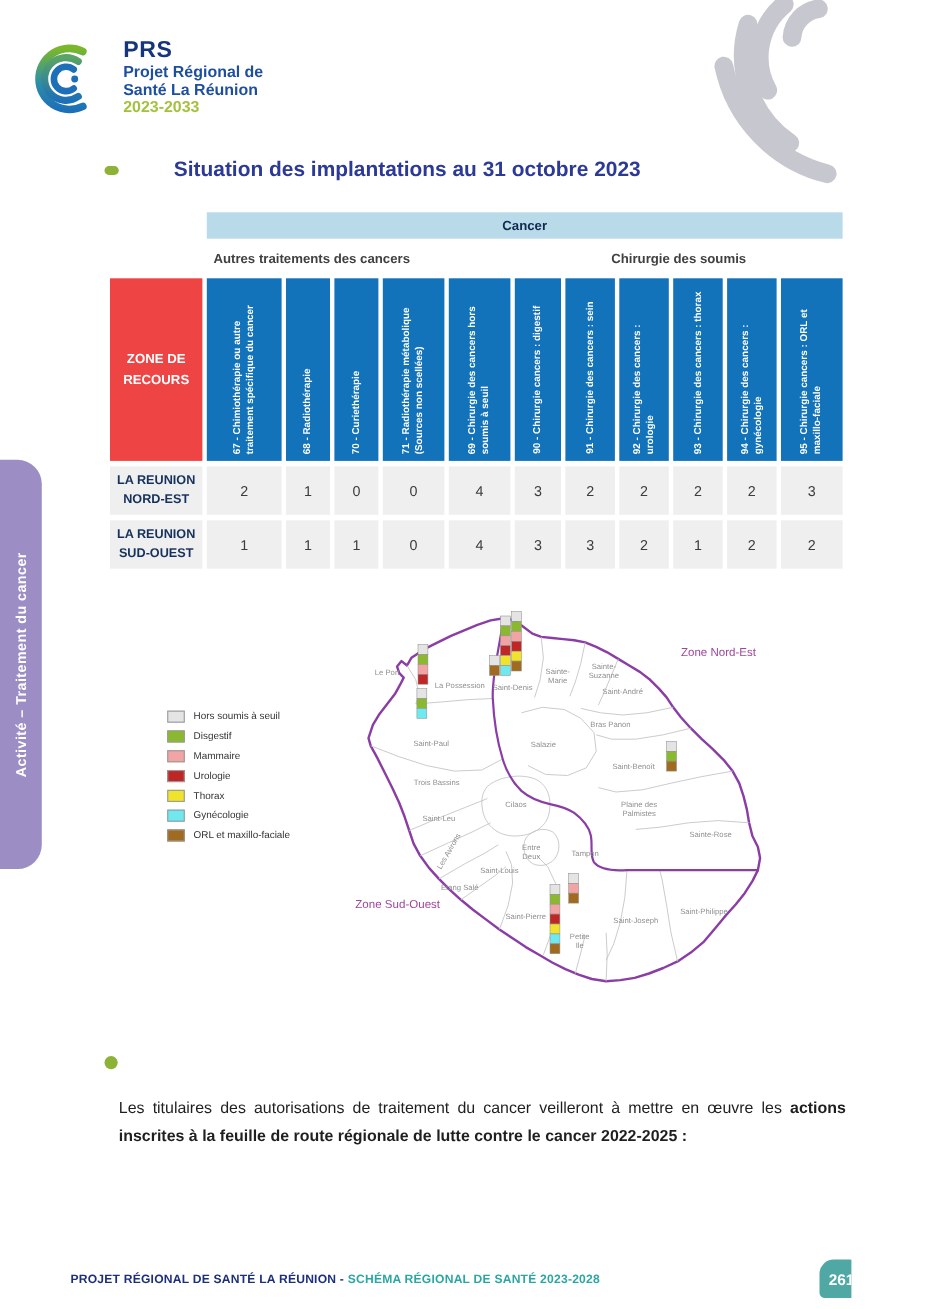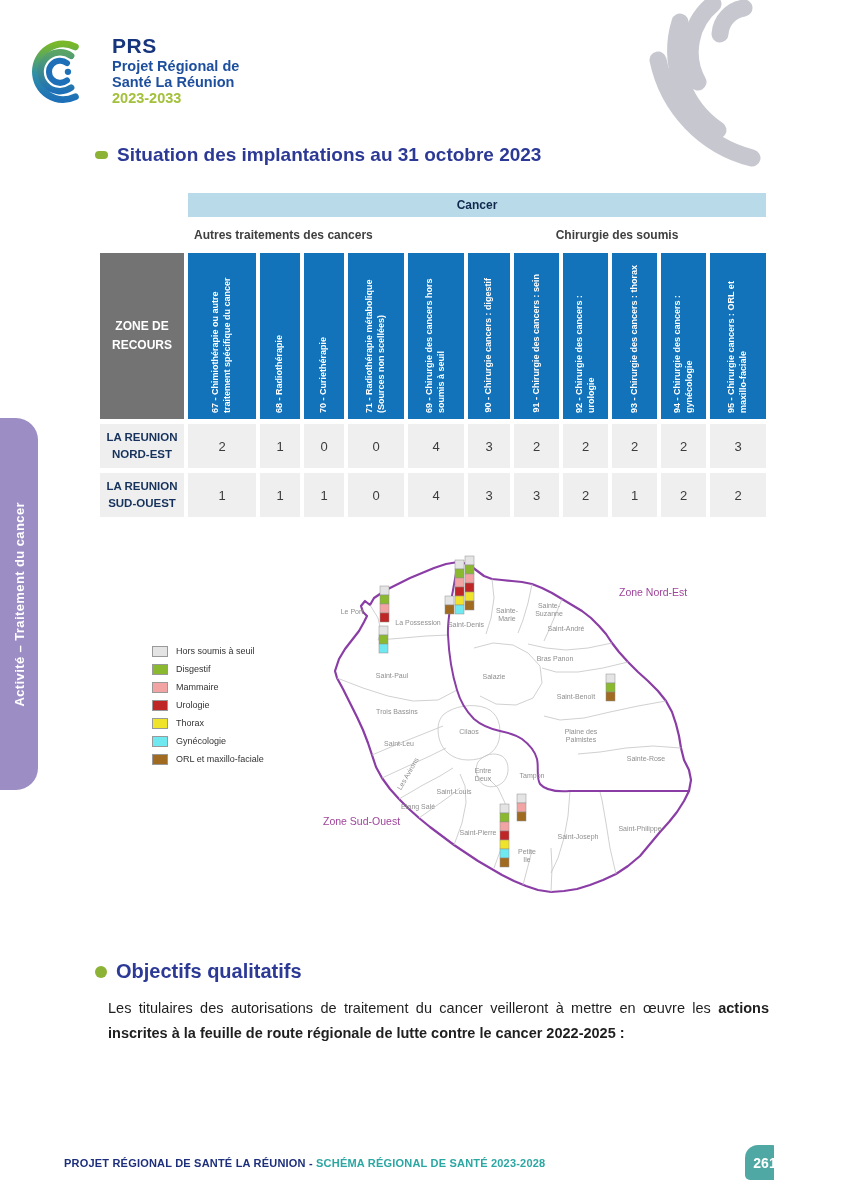--- a/index.html
+++ b/index.html
@@ -20,33 +20,33 @@
   .side-tab{position:absolute;left:0;top:418px;width:38px;height:372px;background:#9c8dc5;
             border-radius:0 22px 22px 0;display:flex;align-items:center;justify-content:center;}
   .side-tab span{writing-mode:vertical-rl;transform:rotate(180deg);color:#fff;font-size:13px;
                  font-weight:bold;letter-spacing:.4px;white-space:nowrap;}
 
   
   .sec-title{position:absolute;left:95px;display:flex;align-items:center;color:#2c3a96;
              font-weight:bold;}
   .sec-title .pill{width:13px;height:8px;border-radius:5px;background:#8cb335;margin-right:9px;flex:0 0 auto;}
   .sec-title .dot{width:12px;height:12px;border-radius:50%;background:#8cb335;margin-right:9px;flex:0 0 auto;}
-  #title-implantations{top:144px;font-size:19px;}
+  #title-implantations{top:144px;font-size:19px;gap:41px;}
   #title-objectifs{top:960px;font-size:20px;}
 
   
   .tbl{position:absolute;left:100px;top:193px;width:666px;display:grid;
        grid-template-columns:84px 68px 40px 40px 56px 56px 42px 45px 45px 45px 45px 56px;
        grid-template-rows:24px 26px 166px 44px 44px;column-gap:4px;row-gap:5px;}
   .band{grid-row:1;grid-column:2 / -1;background:#b9dbe9;display:flex;align-items:center;
         justify-content:center;font-size:12px;font-weight:bold;color:#12294f;}
   .grp{grid-row:2;display:flex;align-items:center;font-size:12px;font-weight:bold;color:#404040;}
   .grp-left{grid-column:2 / 7;justify-content:flex-start;padding-left:6px;}
   .grp-right{grid-column:7 / -1;justify-content:center;}
-  .corner{grid-row:3;grid-column:1;background:#737373;color:#fff;font-size:12px;font-weight:bold;
+  .corner{grid-row:3;grid-column:1;background:#ef4444;color:#fff;font-size:12px;font-weight:bold;
           display:flex;align-items:center;justify-content:center;text-align:center;line-height:1.6;
           padding:0 10px;}
   .hcell{background:#1272ba;display:flex;justify-content:center;align-items:flex-end;}
   .hcell span{writing-mode:vertical-rl;transform:rotate(180deg);color:#fff;font-size:9px;
               font-weight:bold;line-height:1.3;padding:6px 1px;max-height:154px;}
   .rlabel{background:#efefef;color:#16325c;font-size:11.5px;font-weight:bold;display:flex;
           align-items:center;justify-content:center;text-align:center;line-height:1.5;}
   .dcell{background:#efefef;color:#3c3c3c;font-size:13px;display:flex;align-items:center;
          justify-content:center;}
 
@@ -312,21 +312,20 @@
         <rect x="182" y="274" width="9" height="9" fill="#f2a3a3" stroke="#909090" stroke-width="0.5"></rect>
         <rect x="182" y="283" width="9" height="9" fill="#bf2626" stroke="#909090" stroke-width="0.5"></rect>
         <rect x="182" y="292" width="9" height="9" fill="#f0e32b" stroke="#909090" stroke-width="0.5"></rect>
         <rect x="182" y="301" width="9" height="9" fill="#6fe8ef" stroke="#909090" stroke-width="0.5"></rect>
         <rect x="182" y="310" width="9" height="9" fill="#a06a20" stroke="#909090" stroke-width="0.5"></rect>
       </g>
   </svg>
 
   <div class="sec-title" id="title-objectifs">
     <span class="dot"></span>
-    <span>Objectifs qualitatifs</span>
   </div>
 
   <div class="para"><span>Les titulaires des autorisations de traitement du cancer veilleront à mettre en œuvre les </span><b>actions inscrites à la feuille de route régionale de lutte contre le cancer 2022-2025</b><b> :</b></div>
 
 
   <div class="footer">
     <span class="f-navy">PROJET RÉGIONAL DE SANTÉ LA RÉUNION - </span><span class="f-teal">SCHÉMA RÉGIONAL DE SANTÉ 2023-2028</span>
   </div>
   <div class="page-badge">261</div>
 

